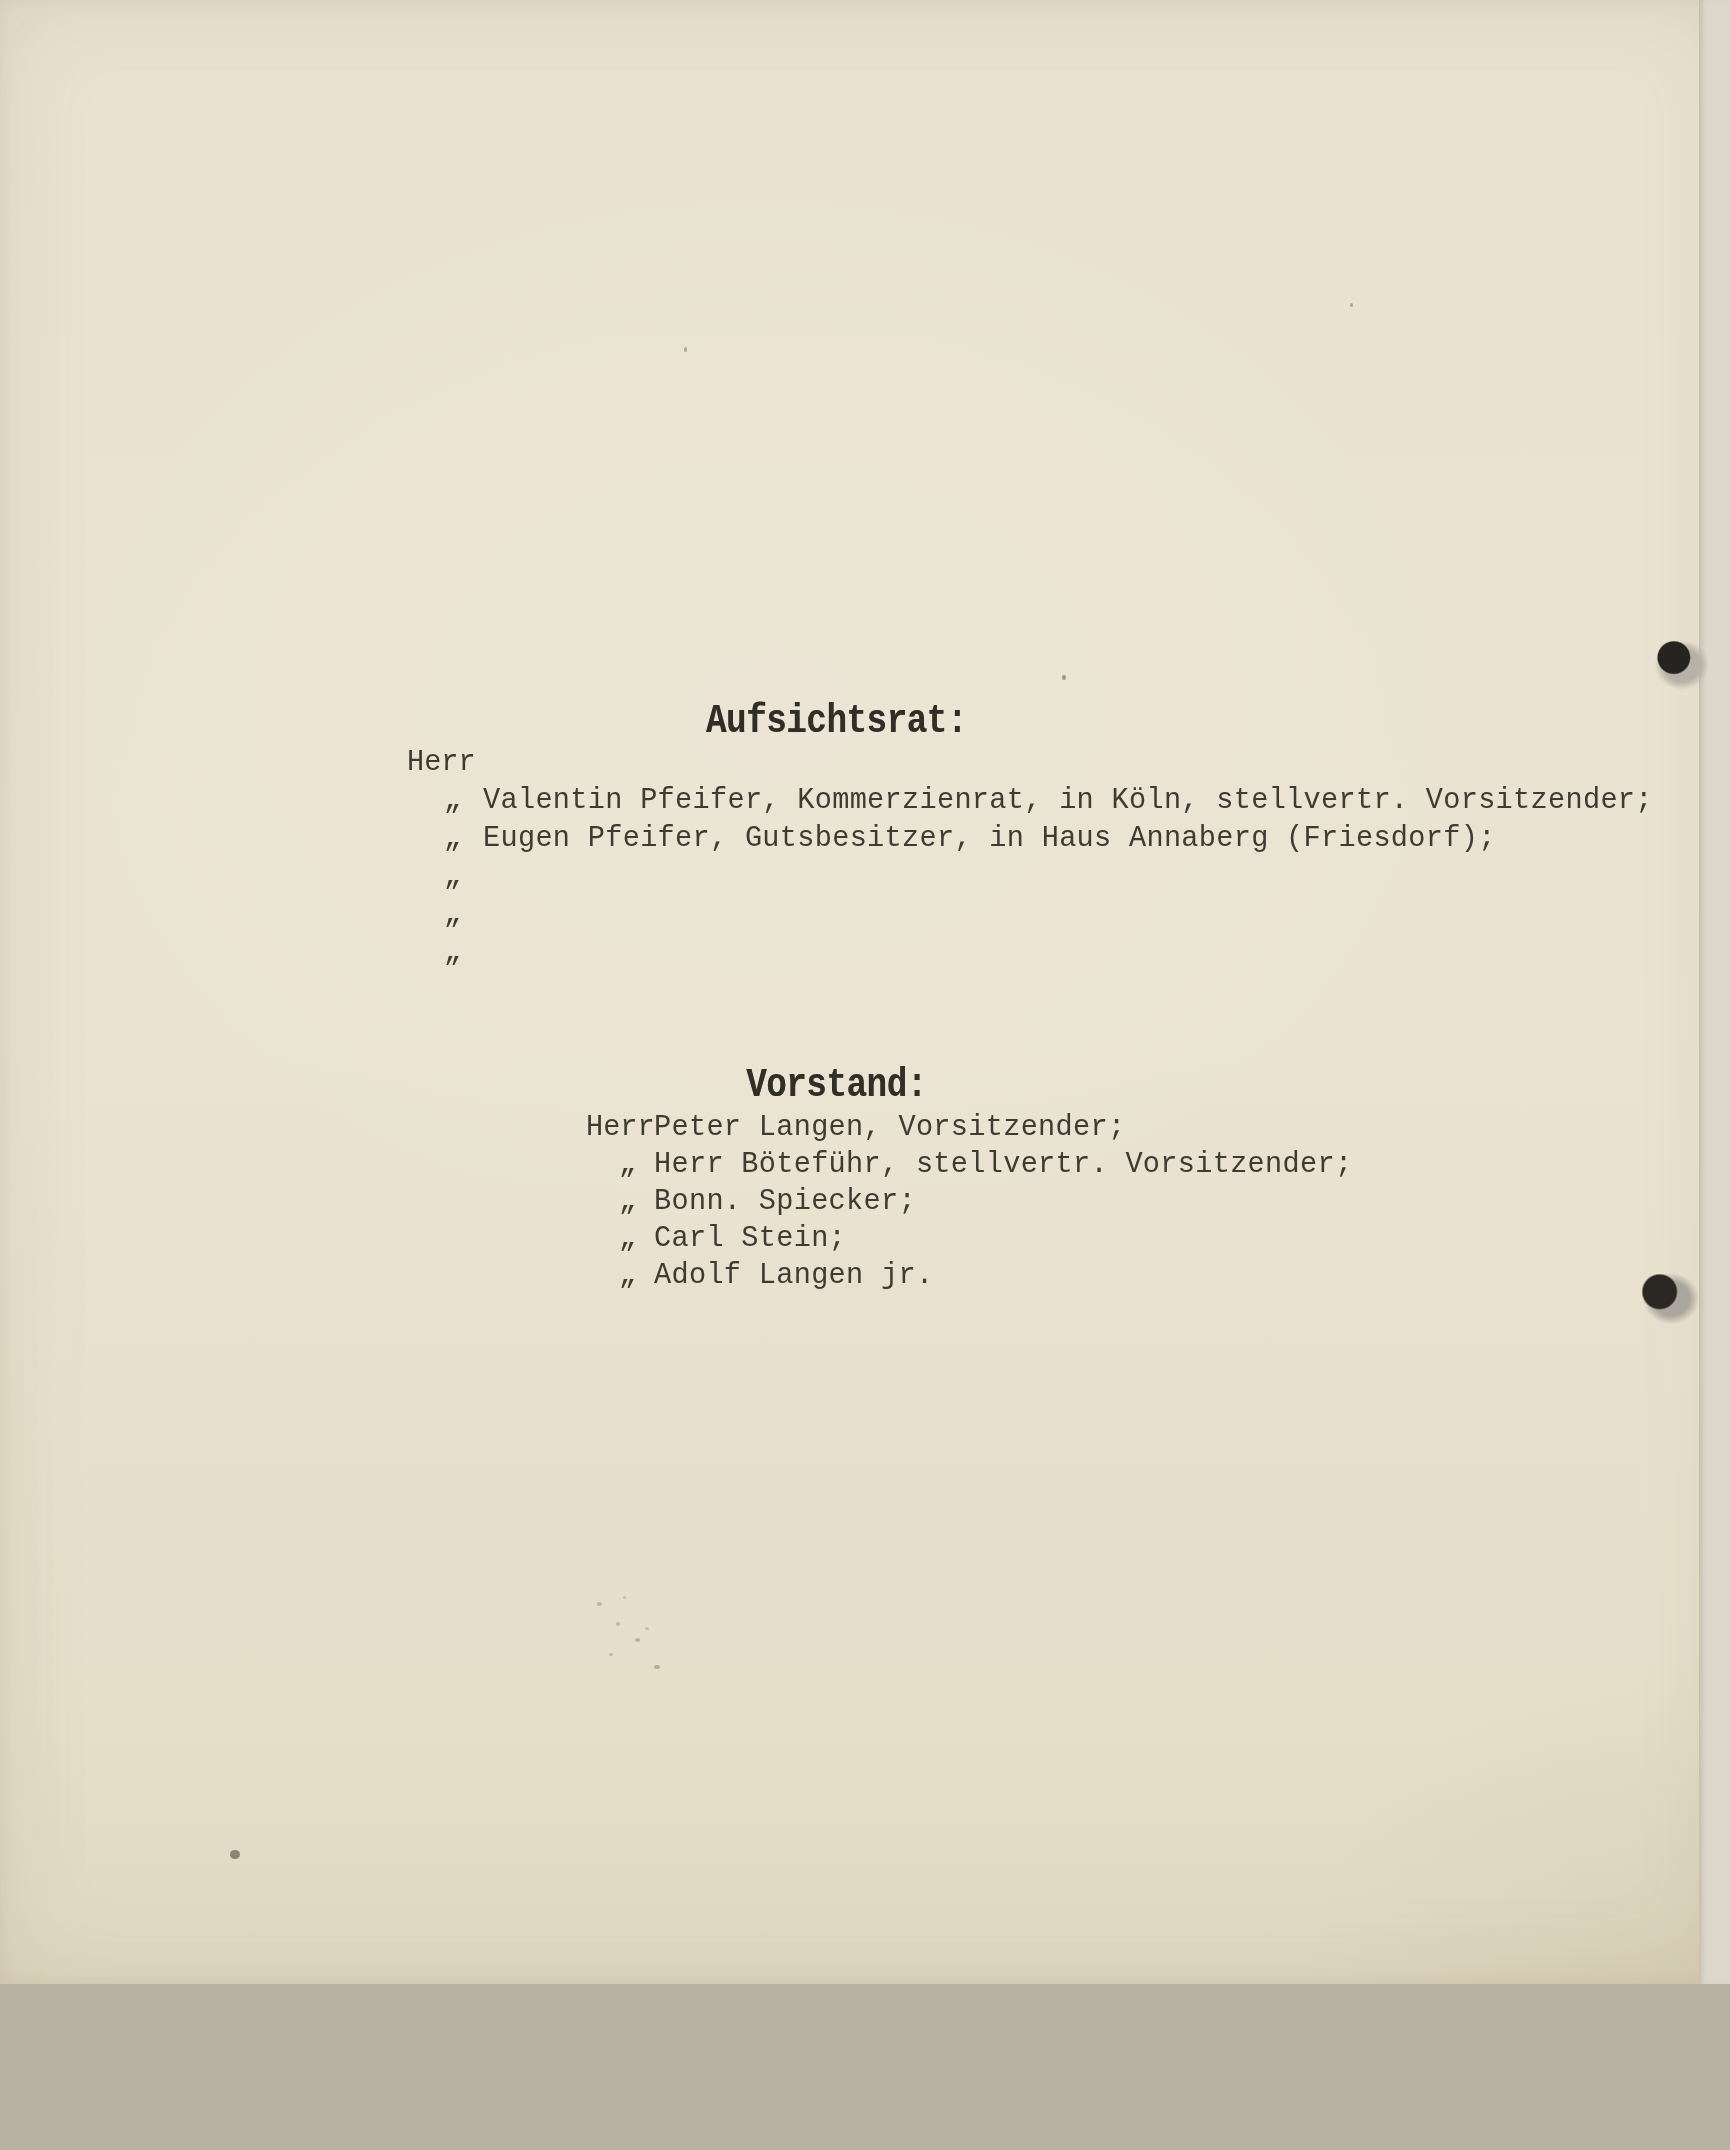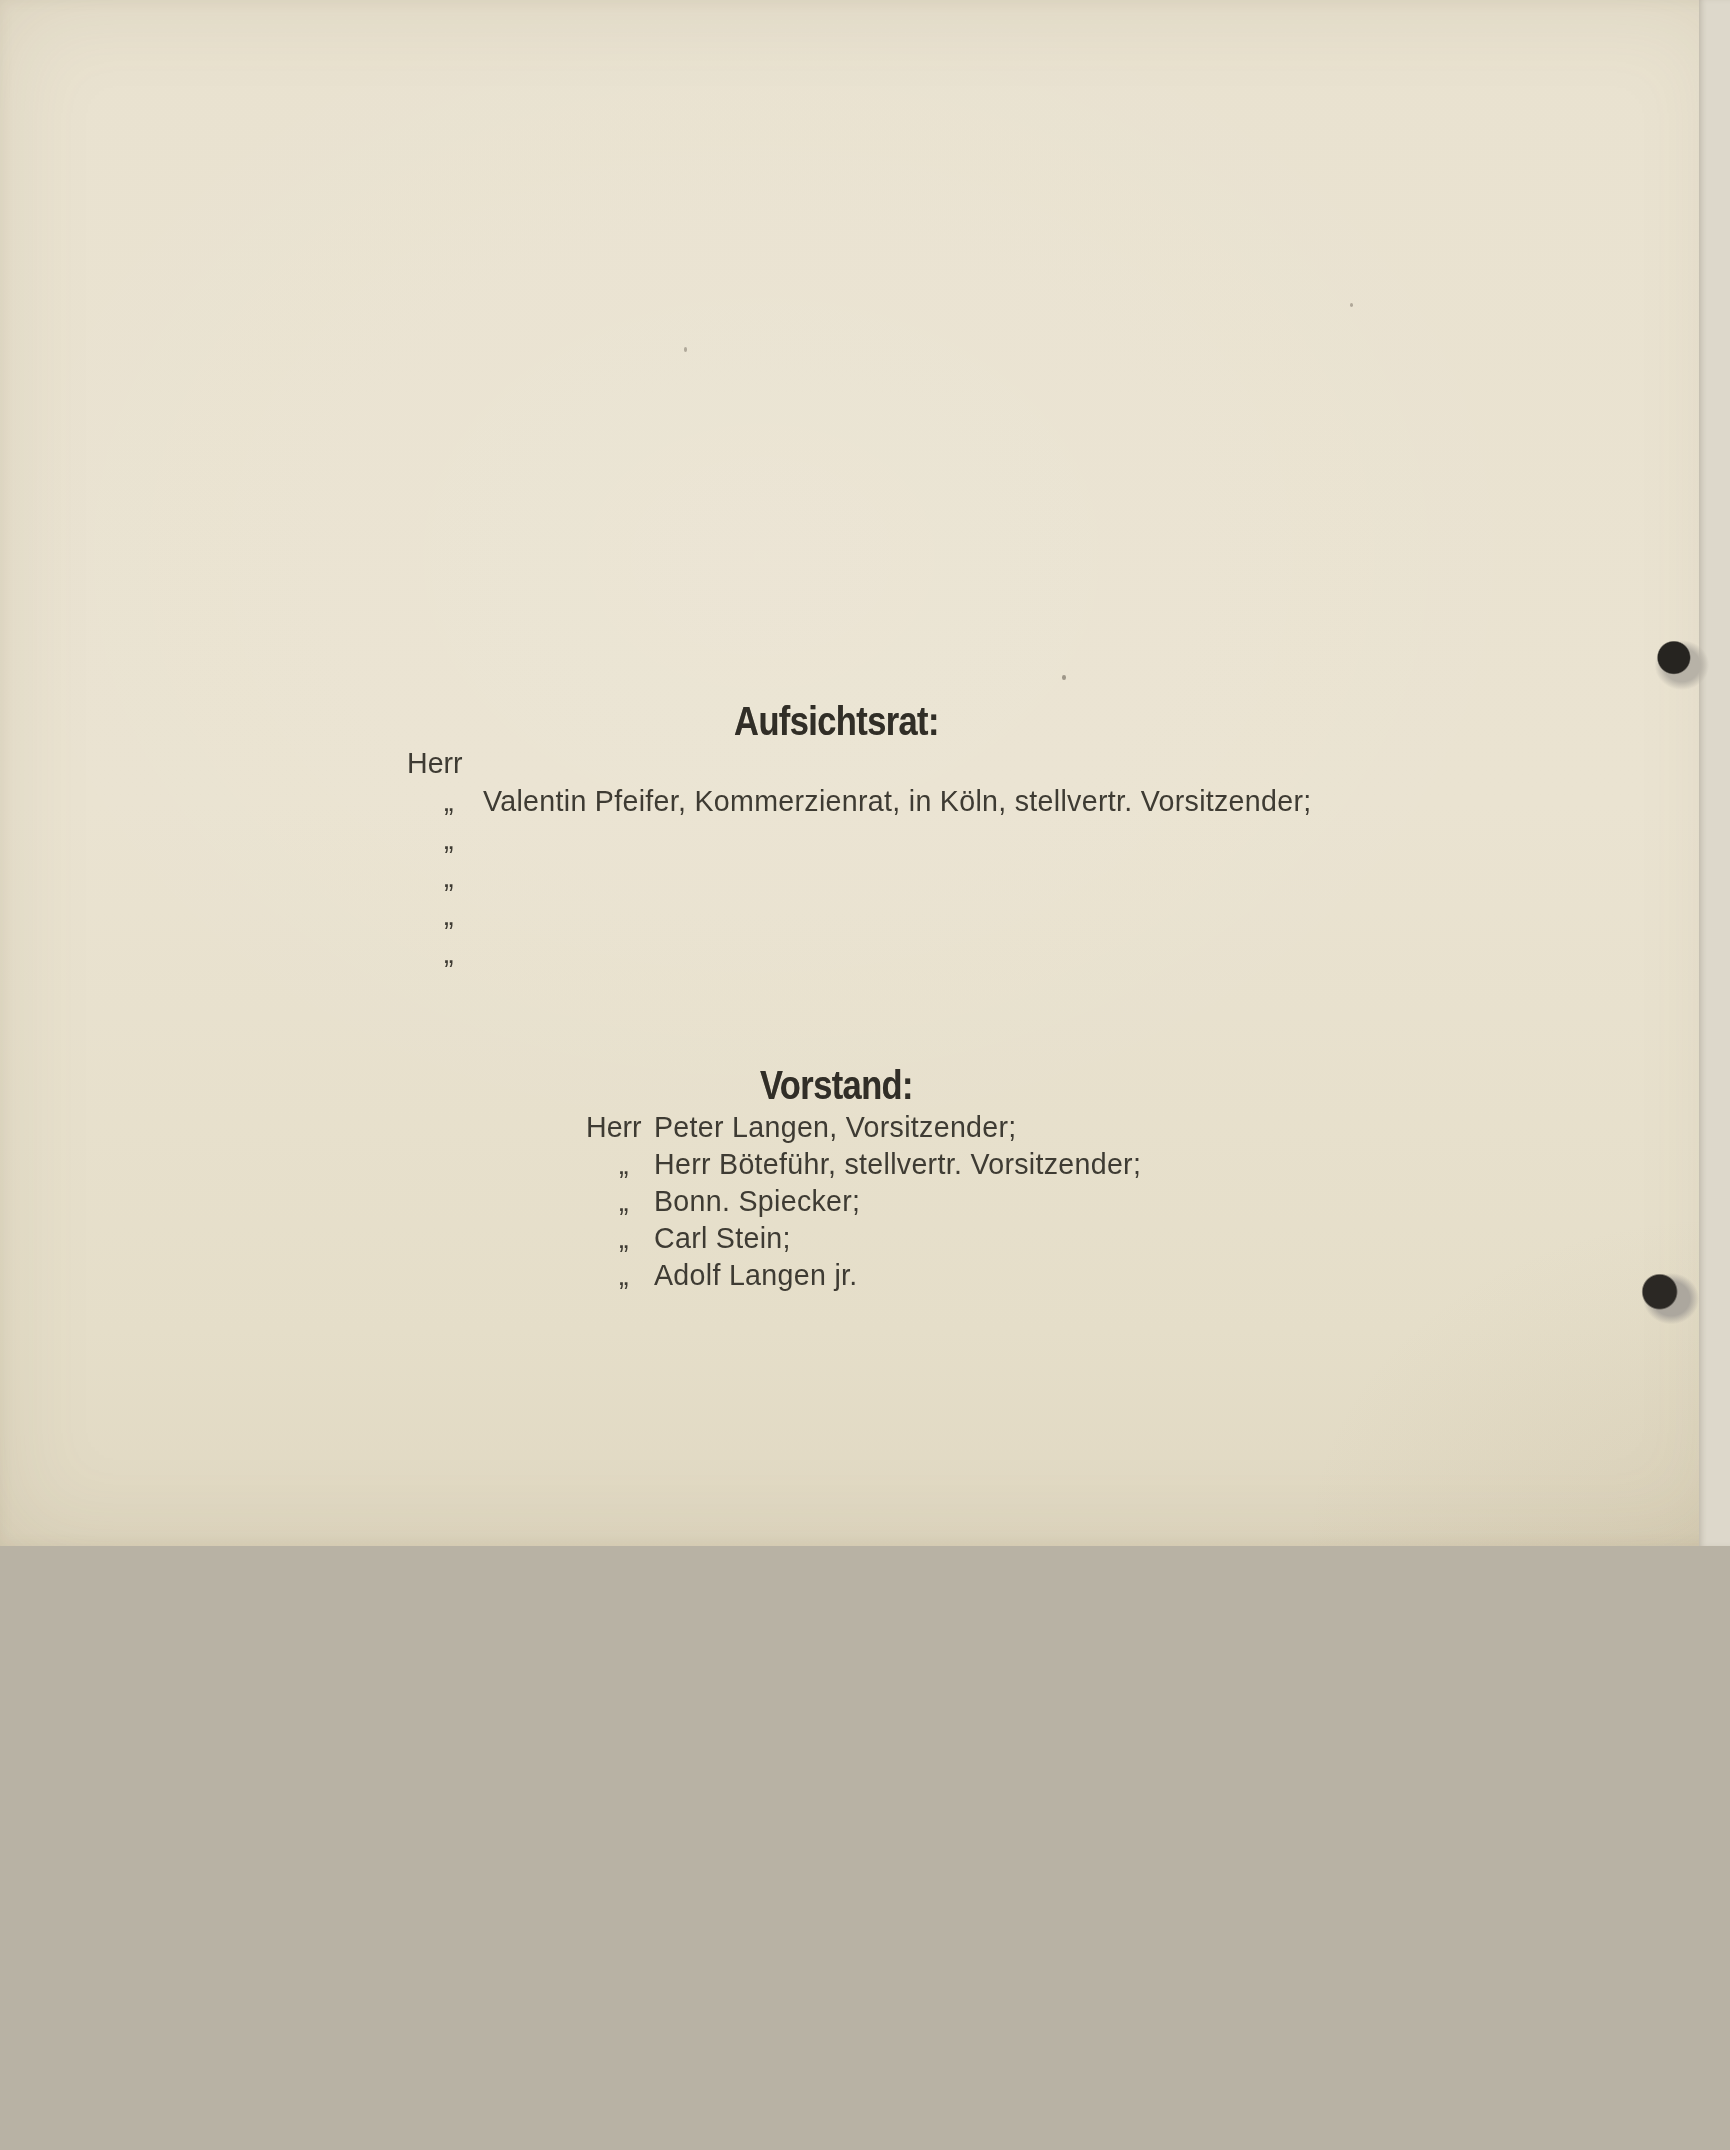--- a/index.html
+++ b/index.html
@@ -1,20 +1,20 @@
 <!DOCTYPE html>
 <html lang="de" style="font-size:11px"><head>
 <meta charset="utf-8">
 <style>
   html,body{margin:0;padding:0;background:#b8b2a4;}
   .page{
     position:relative;
-    width:1730px;height:1546px;
+    width:1730px;height:1984px;
     overflow:hidden;
-    font-family:Liberation Sans, sans-serif;
+    font-family:Liberation Mono, monospace;
     background:
       radial-gradient(1156px 884px at 44% 36%, rgba(255,255,255,0.09), rgba(255,255,255,0) 72%),
       radial-gradient(612px 476px at 100% 100%, rgba(150,130,90,0.10), rgba(150,130,90,0) 70%),
       linear-gradient(180deg,#e9e2d0 0%, #eae3d1 52%, #e5dec9 86%, #e0d8c2 100%);
     box-shadow: inset 0 0 95px rgba(115,100,65,0.13), inset 0 0 13.6px rgba(115,100,65,0.10);
   }
   
   .heading{
     position:absolute;left:0;width:1673px;
     text-align:center;
@@ -73,20 +73,21 @@
     <div id="list-a" class="list">
       <div class="row">
         <span class="lead">Herr</span>
       </div>
       <div class="row ditto">
         <span class="lead">„</span>
         <span class="txt">Valentin Pfeifer, Kommerzienrat, in Köln, stellvertr. Vorsitzender;</span>
       </div>
       <div class="row ditto">
         <span class="lead">„</span>
+        <span class="txt">Eugen Pfeifer, Gutsbesitzer, in Haus Annaberg (Friesdorf);</span>
       </div>
       <div class="row ditto">
         <span class="lead">„</span>
       </div>
       <div class="row ditto">
         <span class="lead">„</span>
       </div>
       <div class="row ditto">
         <span class="lead">„</span>
       </div>

